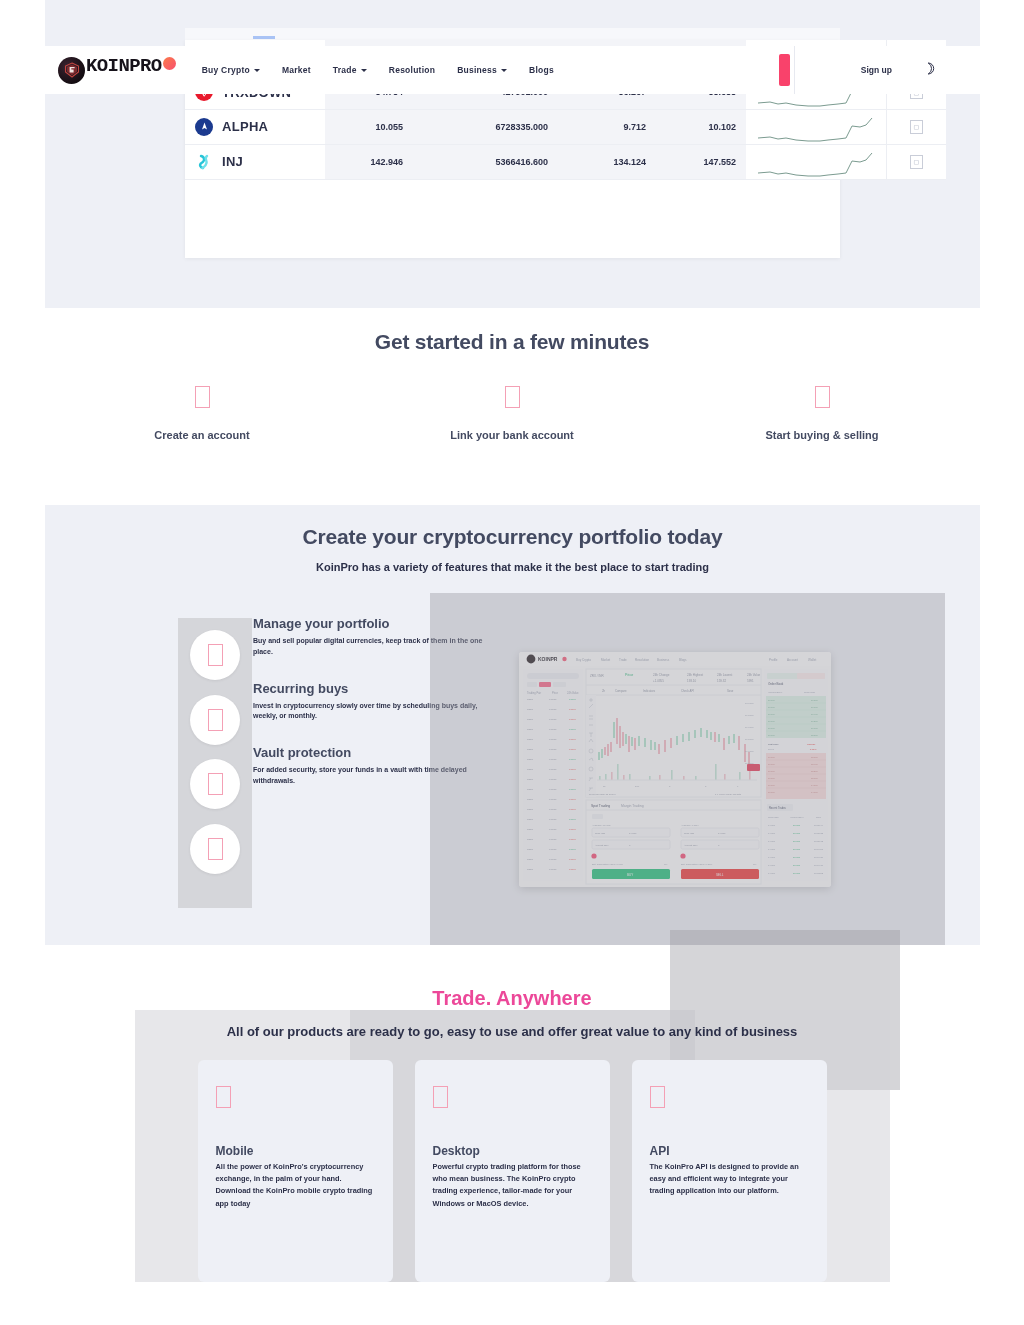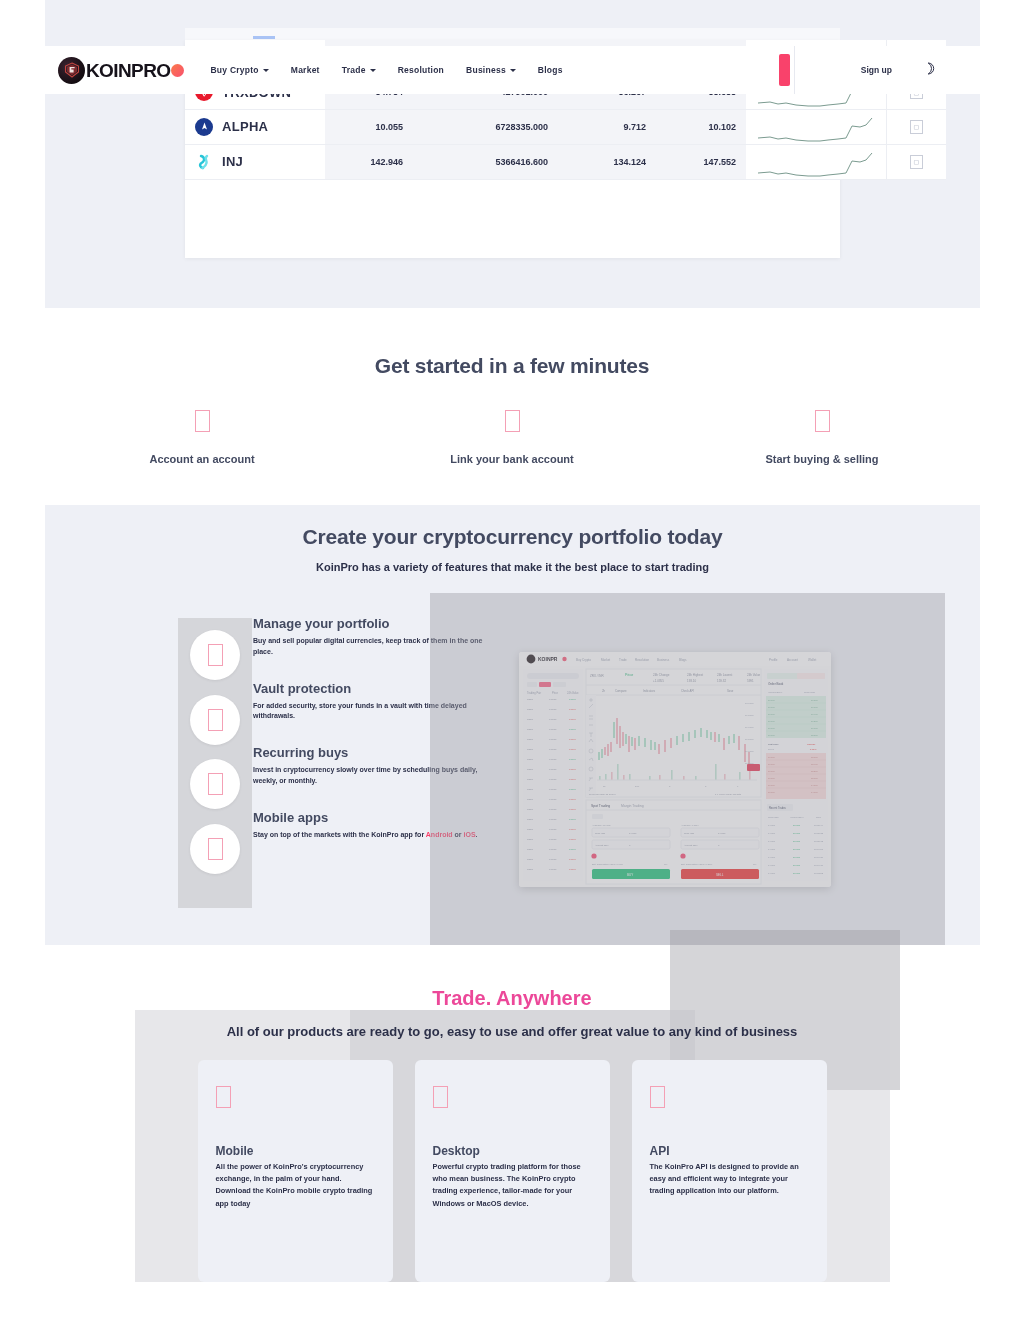--- a/index.html
+++ b/index.html
@@ -58,21 +58,21 @@
     display:inline-flex; align-items:center; justify-content:center;
     font-size:6px; color:#c9cdd8;
   }
 
   
   #site-header {
     position:absolute; left:45px; top:46px; width:935px; height:48px;
     background:#ffffff; display:flex; align-items:center;
     z-index:40;
   }
-  #logo { display:flex; align-items:center; margin-left:13px; }
+  #logo { display:flex; margin-left:13px;font-family:Liberation Mono, monospace; }
   .logo-badge {
     width:27px; height:27px; border-radius:50%;
     background:radial-gradient(circle at 35% 35%,#3a2330 0%,#140d12 70%);
     display:flex; align-items:center; justify-content:center;
     position:relative;
   }
   .logo-badge svg { display:block; }
   .logo-text {
     font-size:19px; font-weight:bold; letter-spacing:-.6px;
     color:#16121a; margin-left:1px; line-height:1;
@@ -100,21 +100,21 @@
   }
   #hdr-divider { width:1px; height:48px; background:#e7e9f0; margin-left:4px; }
   #signup { font-size:8.5px; font-weight:bold; color:#2c3049;
             margin-left:66px; cursor:pointer; }
   #moon { margin-left:33px; margin-right:44px; cursor:pointer; }
 
   
   #getstarted { position:absolute; left:0; top:330px; width:1024px; height:165px; }
   #gs-title {
     text-align:center; font-size:21px; font-weight:bold; color:#434a61;
-    letter-spacing:-.2px; margin-top:24px;
+    letter-spacing:-.2px; 
   }
   .gs-cols {
     display:flex; justify-content:center; gap:145px; margin-top:32px;
   }
   .gs-col { width:165px; text-align:center; }
   .glyph-box {
     width:15px; height:22px; border:1px solid #f4a0b5;
     display:inline-block;
   }
   .gs-label {
@@ -342,21 +342,21 @@
         <svg width="11" height="13" viewBox="0 0 11 13">
           <path d="M3.2 1 A5.4 5.4 0 0 1 3.2 12 A6.2 6.2 0 0 0 3.2 1 Z" fill="none" stroke="#2c3049" stroke-width="1"></path>
         </svg>
       </span>
     </div>
   </header>
 
   <section id="getstarted">
     <h2 id="gs-title">Get started in a few minutes</h2>
     <div class="gs-cols" id="gs-cols">
-        <div class="gs-col"><span class="glyph-box"></span><div class="gs-label">Account an account</div></div>
+        <div class="gs-col"><span class="glyph-box"></span><div class="gs-label">Create an account</div></div>
         <div class="gs-col"><span class="glyph-box"></span><div class="gs-label">Link your bank account</div></div>
         <div class="gs-col"><span class="glyph-box"></span><div class="gs-label">Start buying &amp; selling</div></div>
       </div>
   </section>
 
   <section id="portfolio">
     <h2 id="pf-title">Create your cryptocurrency portfolio today</h2>
     <p id="pf-sub">KoinPro has a variety of features that make it the best place to start trading</p>
   </section>
 
@@ -369,41 +369,37 @@
         <div class="f-body">
           <div class="f-title">Manage your portfolio</div>
           <div class="f-text">Buy and sell popular digital currencies, keep track of them in the one place.</div>
         </div>
       </div>
       <div class="feature">
         <span class="f-circle">
           <span class="glyph-box"></span>
         </span>
         <div class="f-body">
-          <div class="f-title">Vault protection</div>
-          <div class="f-text">For added security, store your funds in a vault with time delayed withdrawals.</div>
+          <div class="f-title">Recurring buys</div>
+          <div class="f-text">Invest in cryptocurrency slowly over time by scheduling buys daily, weekly, or monthly.</div>
         </div>
       </div>
       <div class="feature">
         <span class="f-circle">
           <span class="glyph-box"></span>
         </span>
         <div class="f-body">
-          <div class="f-title">Recurring buys</div>
-          <div class="f-text">Invest in cryptocurrency slowly over time by scheduling buys daily, weekly, or monthly.</div>
+          <div class="f-title">Vault protection</div>
+          <div class="f-text">For added security, store your funds in a vault with time delayed withdrawals.</div>
         </div>
       </div>
       <div class="feature">
         <span class="f-circle">
           <span class="glyph-box"></span>
         </span>
-        <div class="f-body">
-          <div class="f-title">Mobile apps</div>
-          <div class="f-text"><span>Stay on top of the markets with the KoinPro app for </span><span class="f-link">Android</span><span> or </span><span class="f-link">iOS</span><span>.</span></div>
-        </div>
       </div>
     </div>
 
   <div id="mock">
     <svg width="312" height="235" viewBox="0 0 312 235">
       <rect width="312" height="235" fill="#fdfdfe"></rect>
 
       <rect x="0" y="0" width="312" height="14" fill="#ffffff"></rect>
       <circle cx="12" cy="7" r="4.4" fill="#1d1318"></circle>
       <text x="19" y="9.4" font-family="Liberation Sans, sans-serif" font-size="5" font-weight="bold" fill="#16121a">KOINPR</text>

